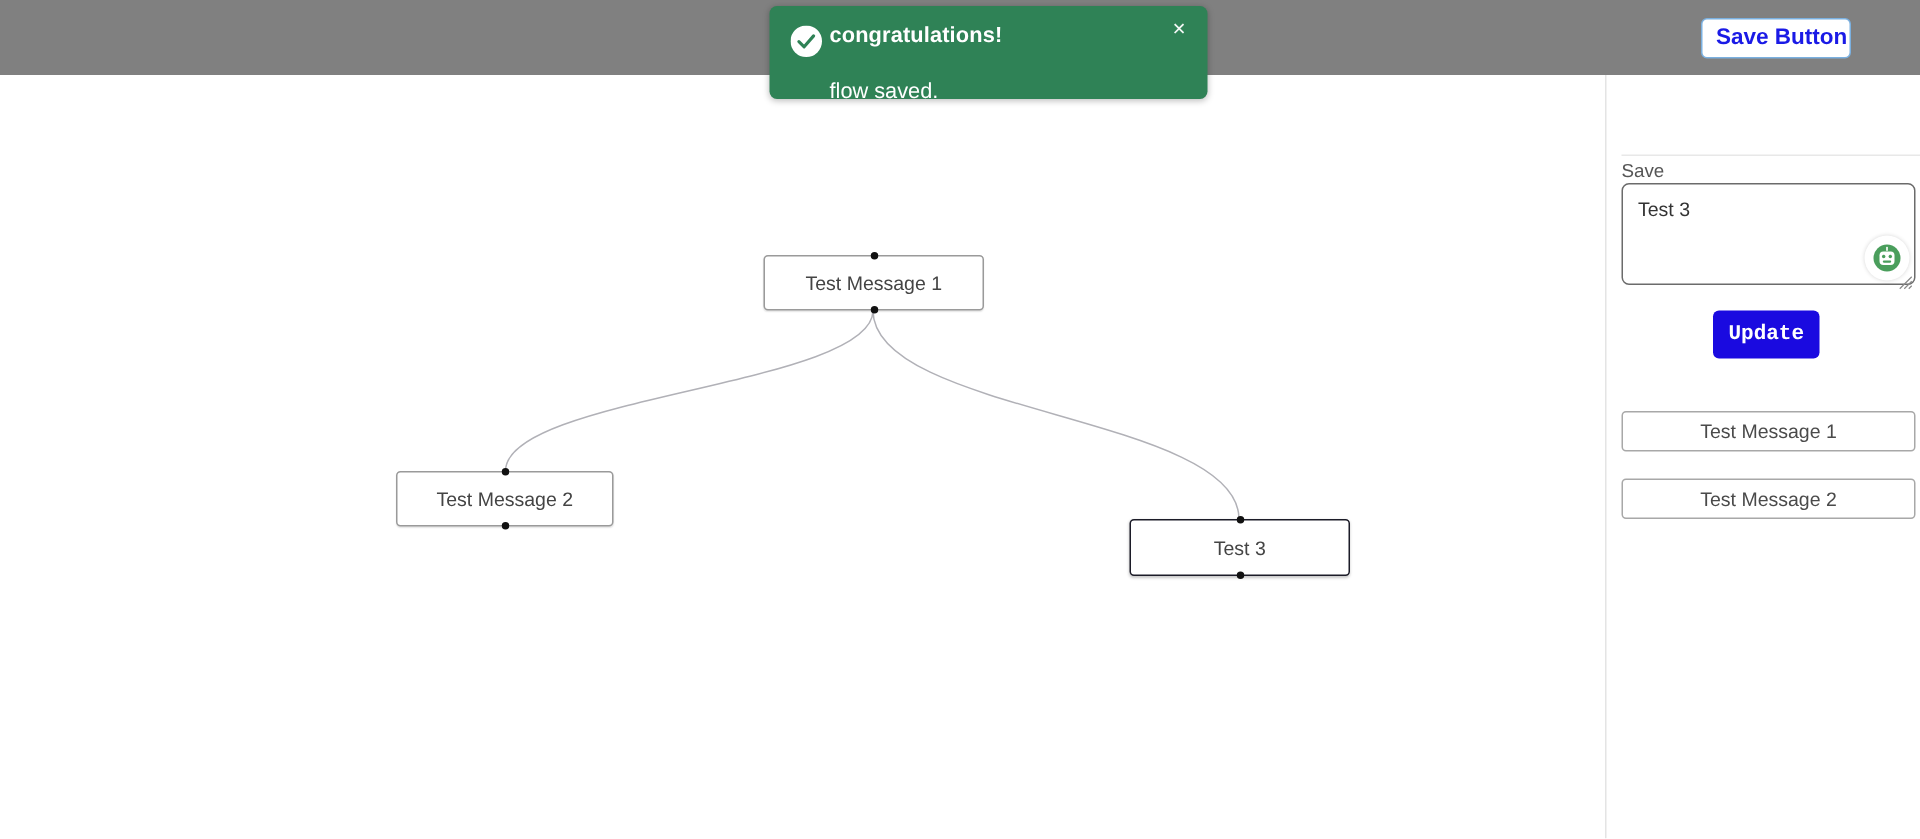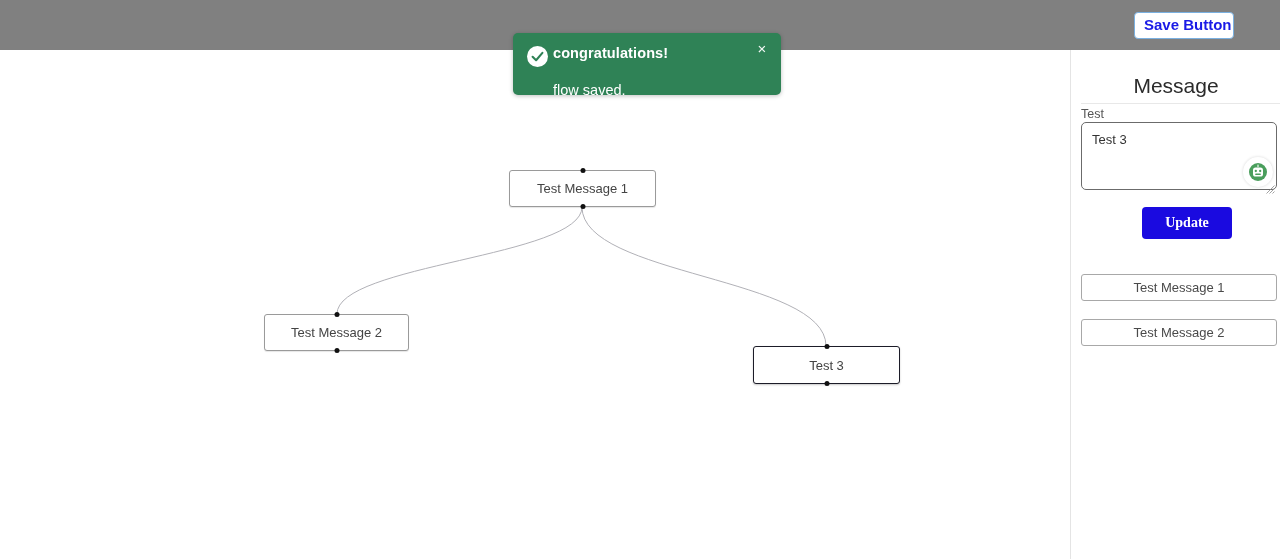--- a/index.html
+++ b/index.html
@@ -40,27 +40,26 @@
     line-height: 16px;
     cursor: pointer;
     z-index: 7;
   }
 
   
   .toast {
     position: absolute;
     left: 513px;
     top: 4px;
-    width: 268px;
+    width: 292px;
     height: 62px;
     background: #2f8256;
     border-radius: 5px;
     box-shadow: 0 1px 4px rgba(0,0,0,0.25);
     z-index: 20;
-    margin-top: 29px;
   }
   .toast-icon {
     position: absolute;
     left: 14px;
     top: 13px;
     width: 21px;
     height: 21px;
   }
   .toast-title {
     position: absolute;
@@ -223,29 +222,29 @@
     right: 2px;
     bottom: 1px;
     width: 9px;
     height: 9px;
     cursor: nwse-resize;
   }
   .update-button {
     position: absolute;
     left: 71px;
     top: 157px;
-    width: 90px;
+    width: 71px;
     height: 32px;
     background: #1a0ae0;
     color: #ffffff;
     border: none;
     border-radius: 4px;
     font-size: 14px;
     font-weight: bold;
-    font-family: Liberation Serif, serif;
+    font-family: Liberation Mono, monospace;
     cursor: pointer;
   }
   .node-list-button {
     position: absolute;
     left: 10px;
     width: 196px;
     height: 27px;
     background: #ffffff;
     border: 1px solid #a8a8a8;
     border-radius: 3px;
@@ -295,23 +294,22 @@
   </div>
 
   <div class="flow-node selected" style="left:753px; top:296px; width:147px; height:38px;">
     <span class="handle top"></span>
     <span>Test 3</span>
     <span class="handle bottom"></span>
   </div>
 </div>
 
 <div class="sidebar">
-  <div class="panel-title">Message</div>
   <div class="panel-divider"></div>
-  <div class="field-label">Test</div>
+  <div class="field-label">Save</div>
 
   <div class="textarea-wrap">
     <textarea class="text-area" placeholder="" style="">Test 3</textarea>
     <span class="bot-badge">
       <svg width="20" height="20" viewBox="0 0 20 20">
         <circle cx="10" cy="10" r="9" fill="#4a9e5c"></circle>
         <rect x="5" y="5.6" width="10" height="9" rx="2.6" fill="#ffffff"></rect>
         <circle cx="7.8" cy="9" r="1.15" fill="#4a9e5c"></circle>
         <circle cx="12.2" cy="9" r="1.15" fill="#4a9e5c"></circle>
         <rect x="7.2" y="11.6" width="5.6" height="1.5" rx="0.7" fill="#4a9e5c"></rect>

